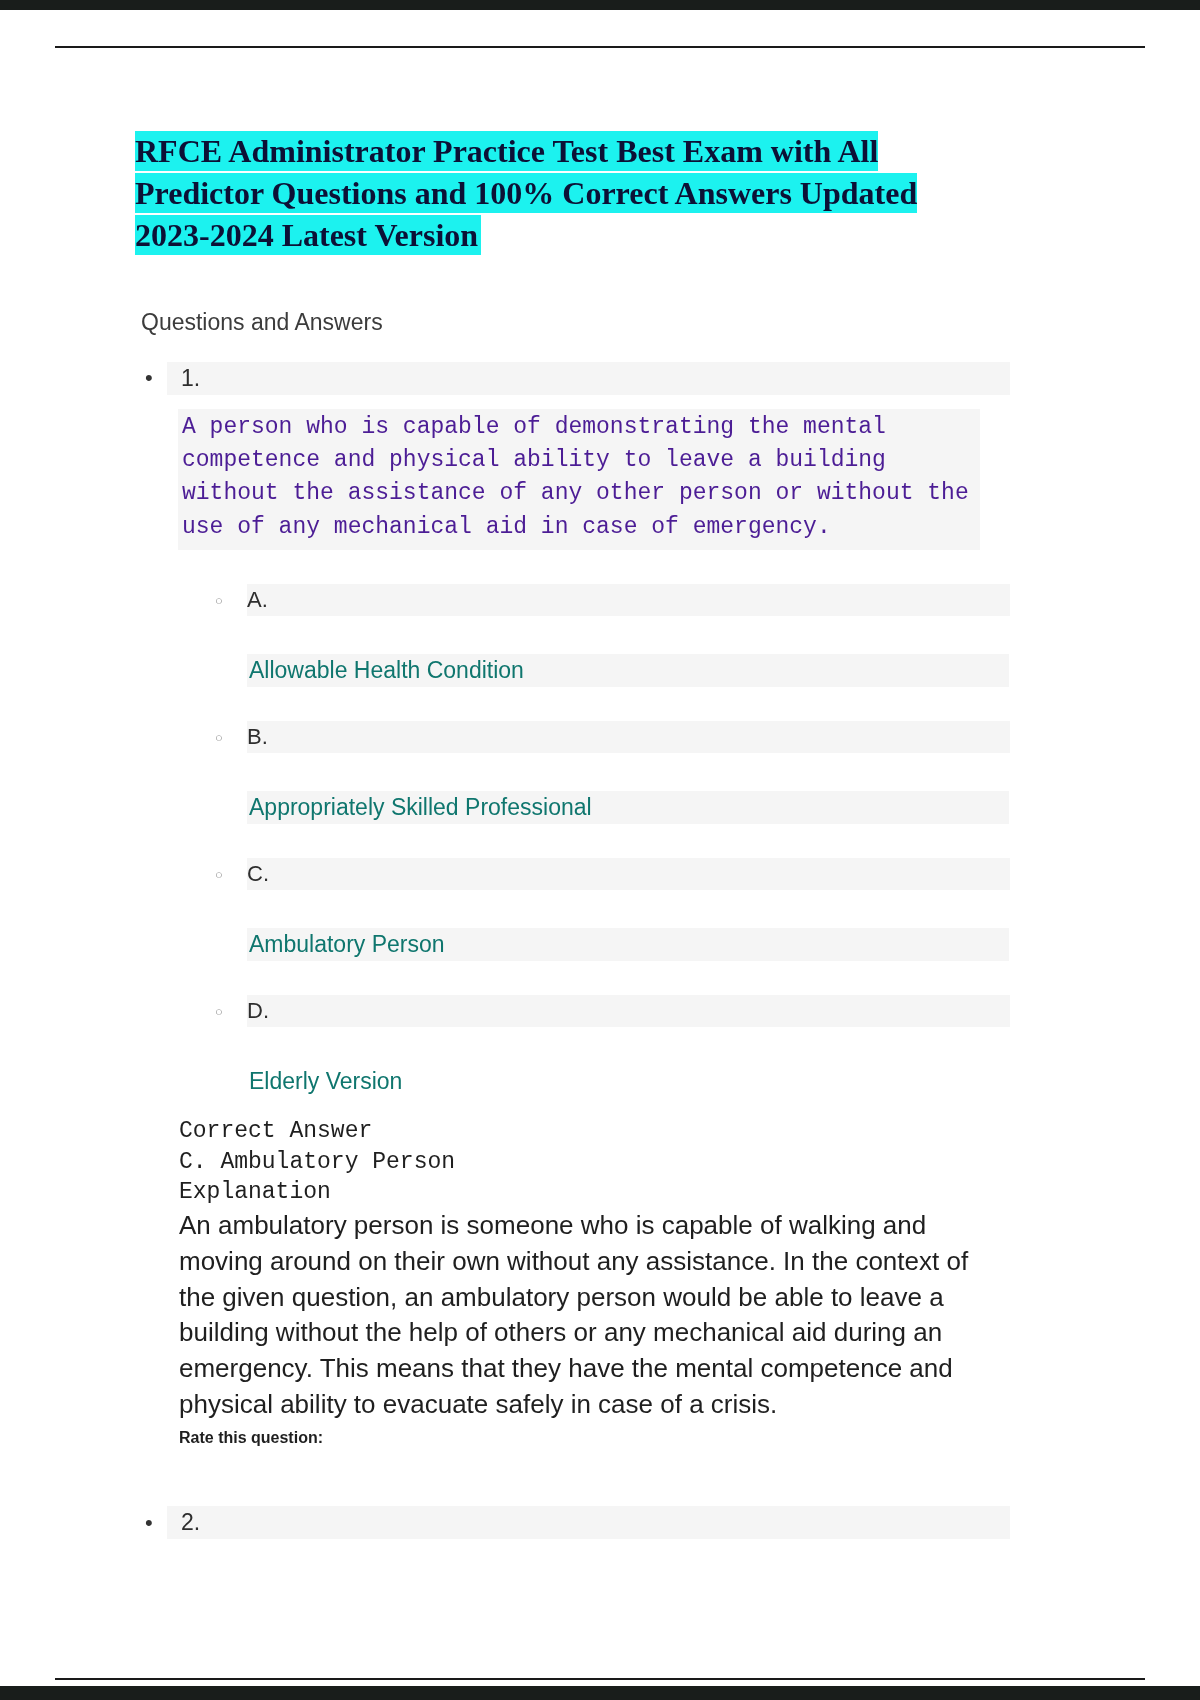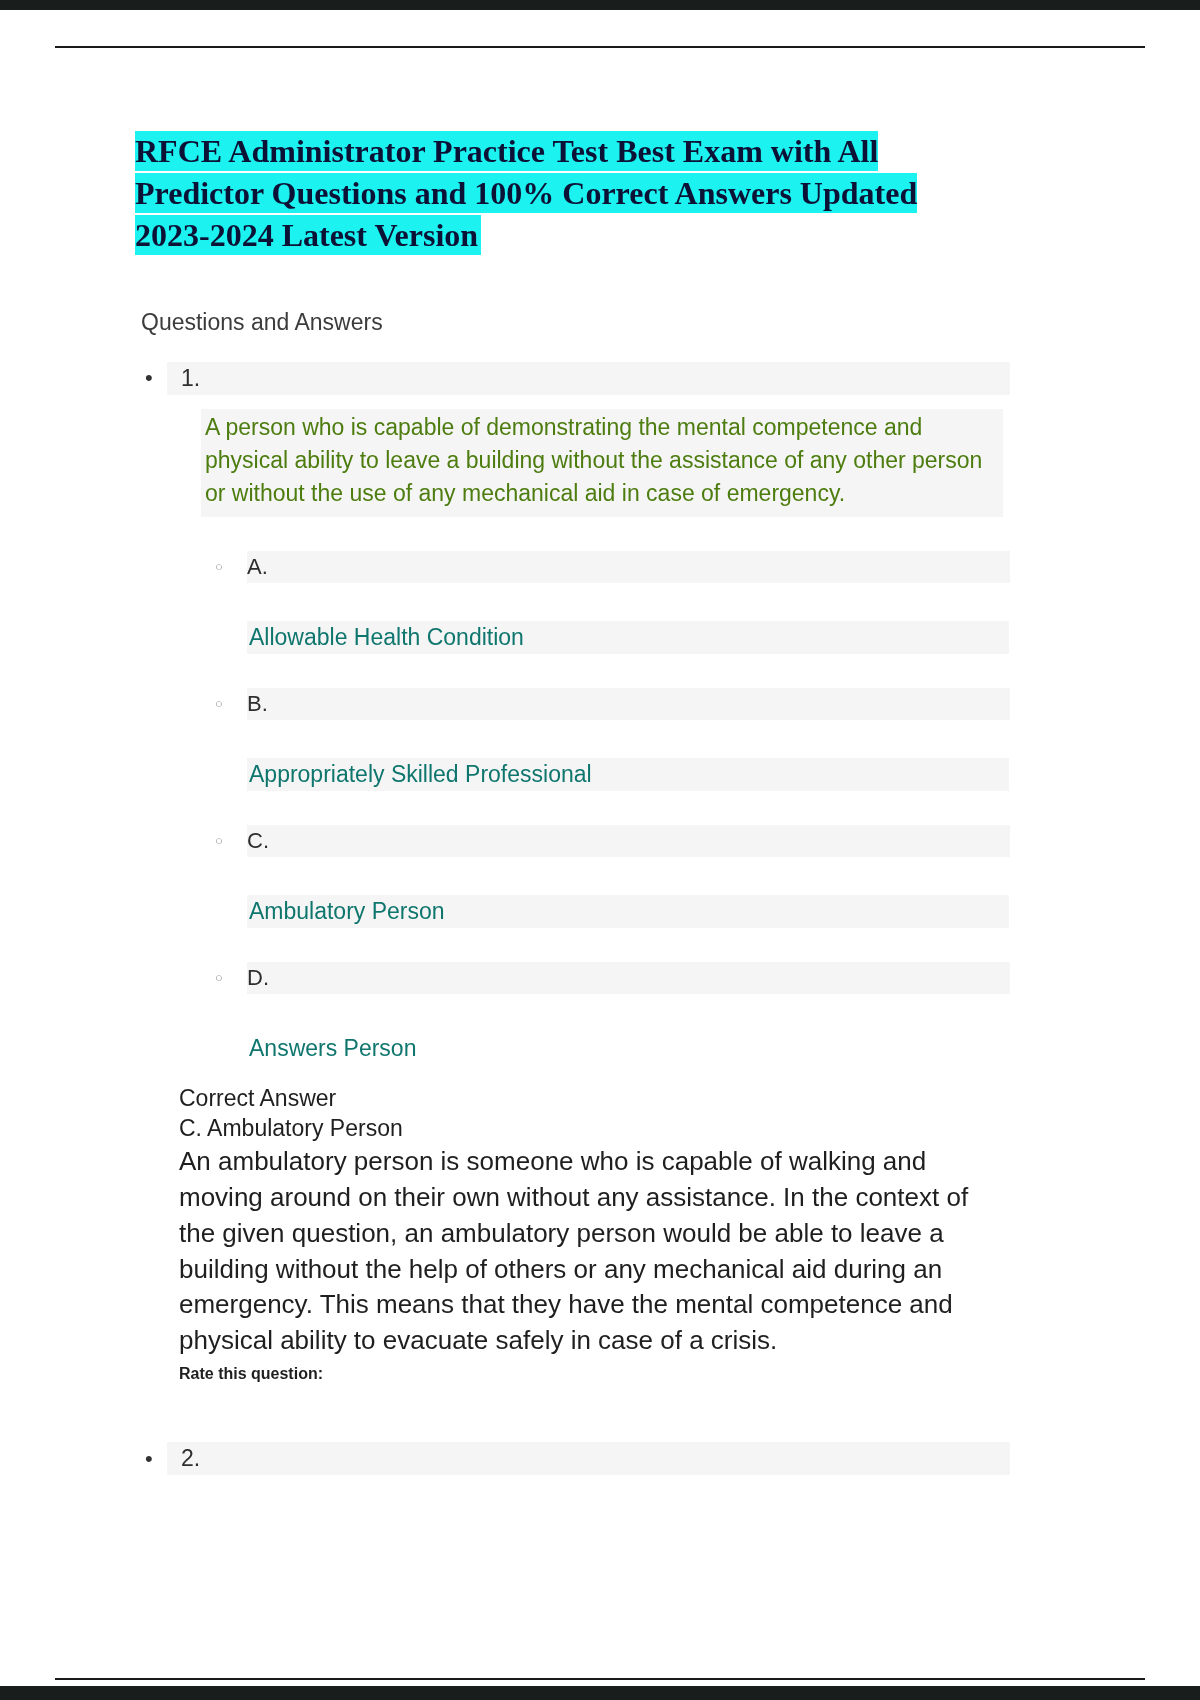--- a/index.html
+++ b/index.html
@@ -74,26 +74,26 @@
   }
   .num-row .num-bar {
     flex: 1;
     padding: 3px 0 3px 14px;
     font-size: 23px;
     color: #2e2e2e;
     min-height: 30px;
   }
 
   .question-text {
-    margin: 14px 0 0 66px;
+    margin: 14px 0 0 43px;
     width: 802px;
-    font-family: Liberation Sans, sans-serif;
+    font-family: Liberation Mono, monospace;
     font-size: 23px;
     line-height: 1.45;
-    color: #4d7c0f;
+    color: #4c1d95;
     padding: 2px 4px 6px 4px;
   }
 
   .opt-letter-row {
     display: flex;
     align-items: center;
     margin: 34px 0 0 72px;
   }
   .opt-letter-row .obullet {
     flex: 0 0 40px;
@@ -117,21 +117,21 @@
     min-height: 30px;
   }
 
   .answer-block {
     margin: 18px 0 0 44px;
     width: 830px;
     font-size: 23px;
     line-height: 1.33;
     color: #1f1f1f;
   }
-  .answer-block .line { display: block; }
+  .answer-block .line { display: block; font-family: Liberation Mono, monospace; }
   .explanation-text {
     font-size: 26px;
     line-height: 1.38;
     color: #1f1f1f;
   }
   .rate-label {
     font-size: 16px;
     font-weight: bold;
     color: #1f1f1f;
     margin-top: 4px;
@@ -175,25 +175,26 @@
     <div class="opt-letter-row">
       <span class="obullet">○</span>
       <div class="letter-bar stripe"><span>C.</span></div>
     </div>
     <div class="opt-text-row stripe">Ambulatory Person</div>
 
     <div class="opt-letter-row">
       <span class="obullet">○</span>
       <div class="letter-bar stripe"><span>D.</span></div>
     </div>
-    <div class="opt-text-row">Answers Person</div>
+    <div class="opt-text-row">Elderly Version</div>
 
     <div class="answer-block">
       <span class="line">Correct Answer</span>
       <span class="line">C. Ambulatory Person</span>
+      <span class="line">Explanation</span>
       <div class="explanation-text">An ambulatory person is someone who is capable of walking and moving around on their own without any assistance. In the context of the given question, an ambulatory person would be able to leave a building without the help of others or any mechanical aid during an emergency. This means that they have the mental competence and physical ability to evacuate safely in case of a crisis.</div>
       <div class="rate-label">Rate this question:</div>
     </div>
 
     <div class="num-row q2-row">
       <span class="bullet">•</span>
       <div class="num-bar stripe"><span>2.</span></div>
     </div>
 
   </div>

